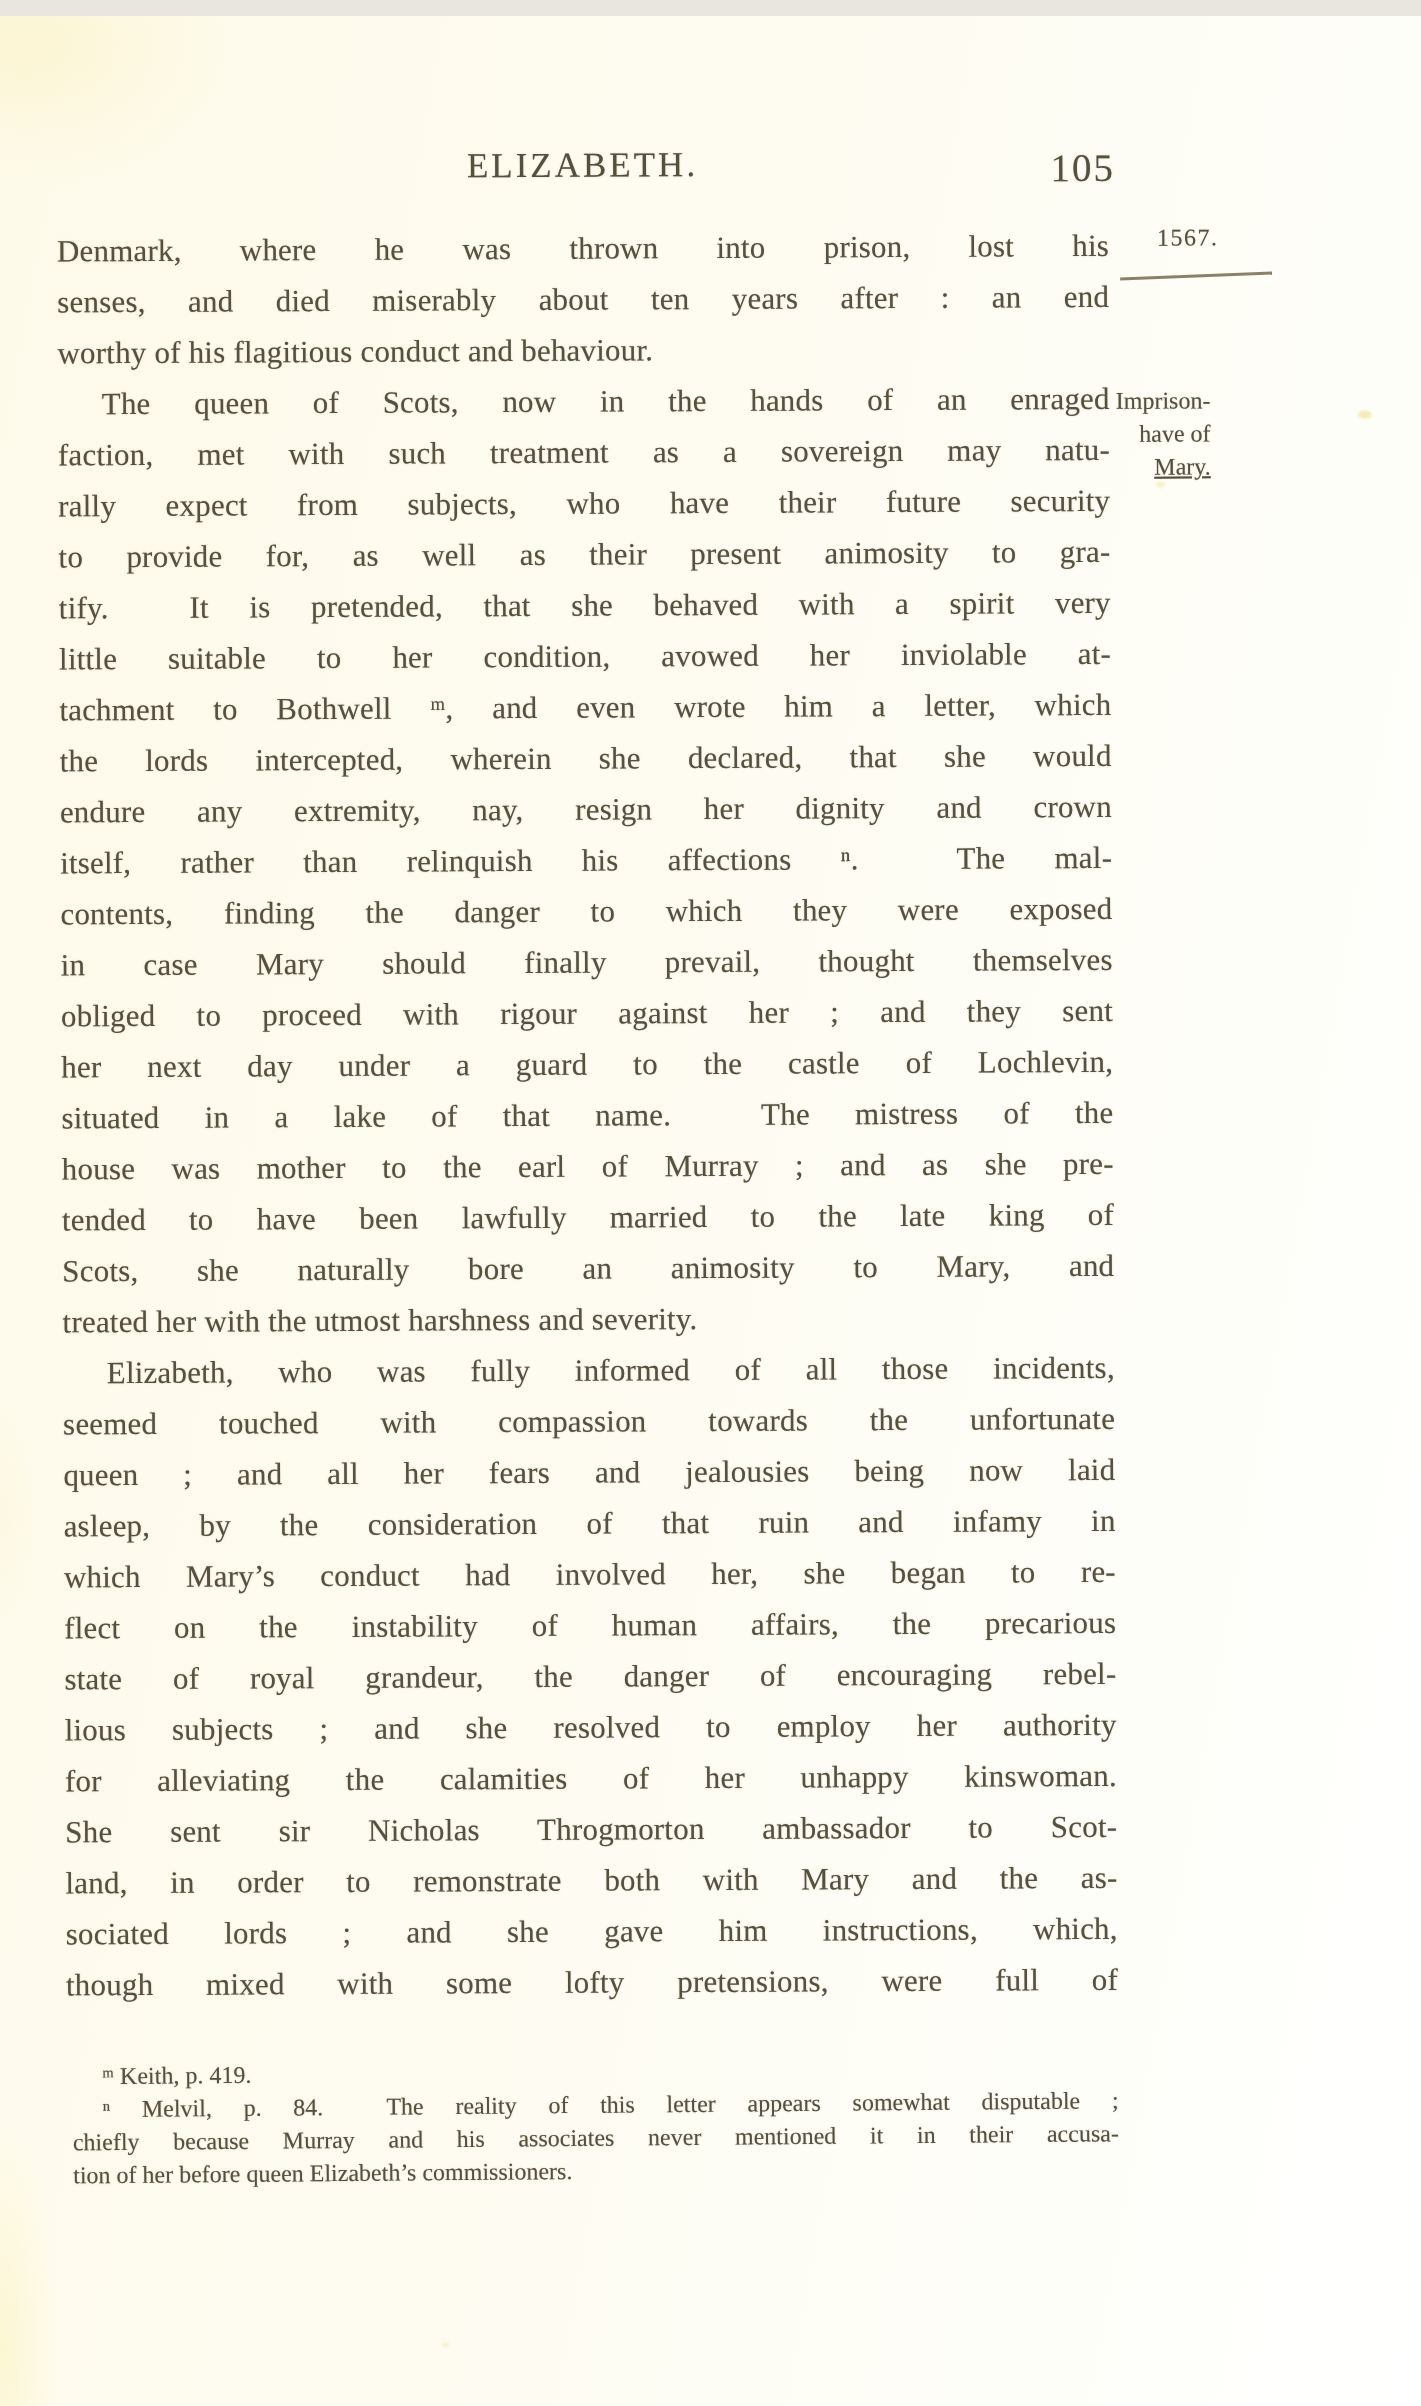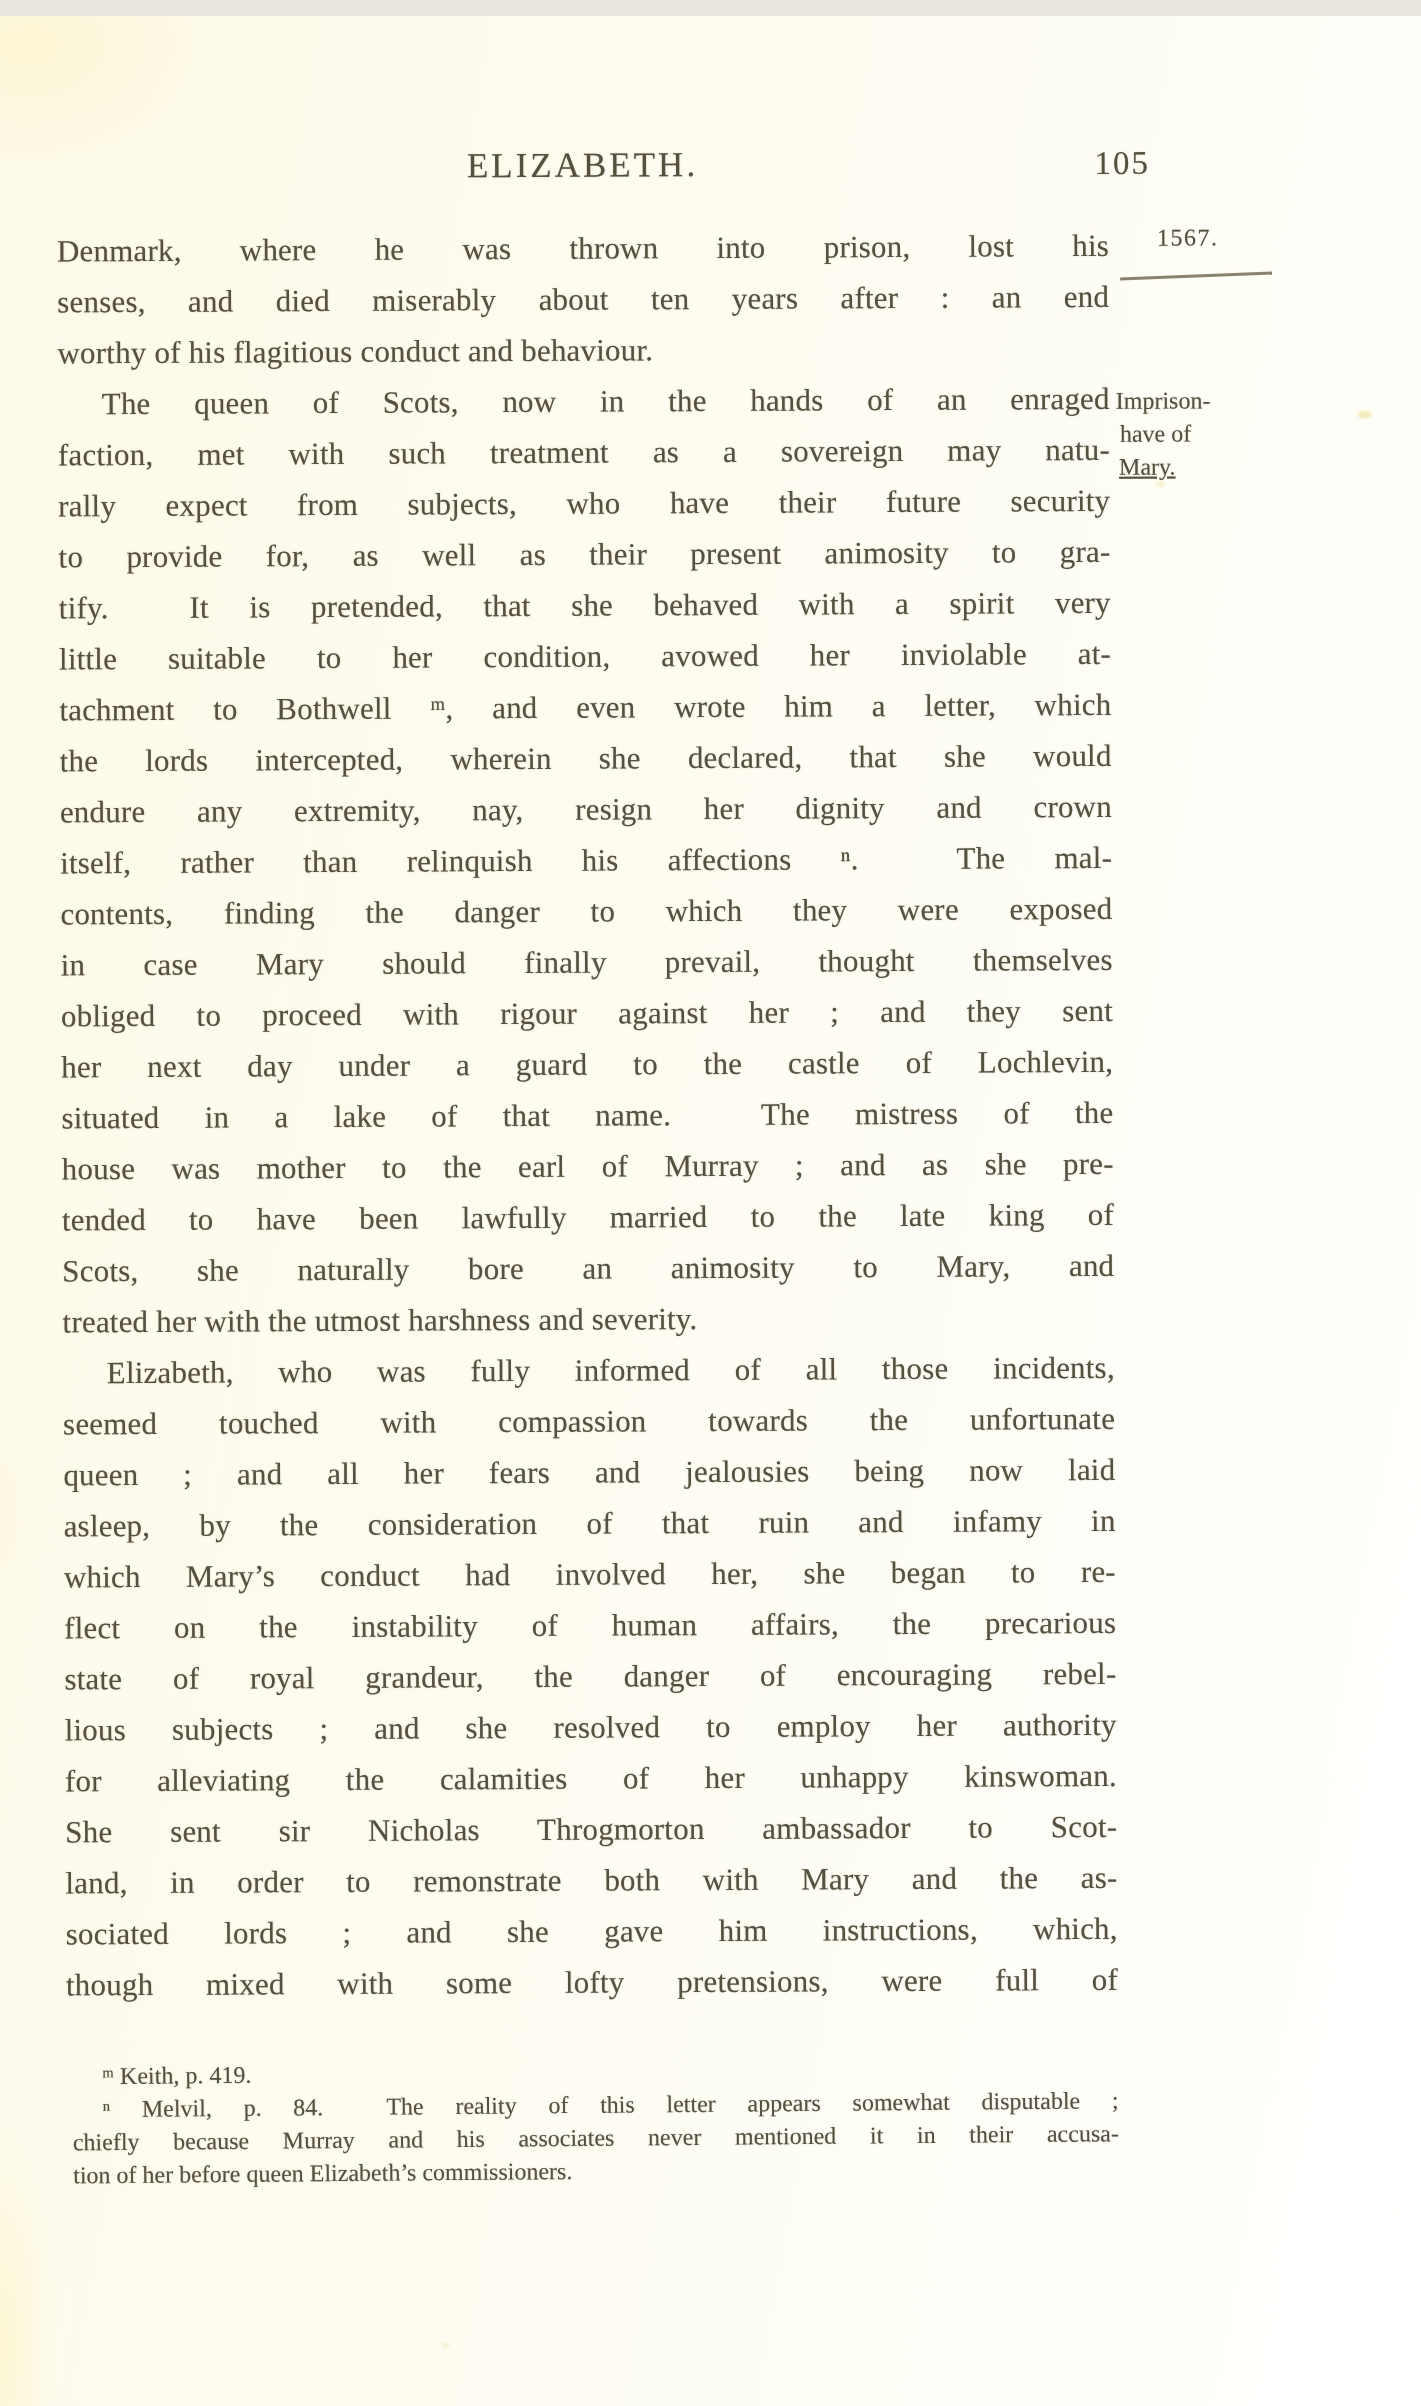--- a/index.html
+++ b/index.html
@@ -22,22 +22,22 @@
     transform-origin:50% 50%;
     text-shadow:0 0 1.2px rgba(104,95,72,.50);
   }
   .header-title {
     position:absolute; top:129px; left:62px; width:1052px;
     text-align:center;
     font-size:35px; letter-spacing:3px;
     color:#554f3d;
   }
   .page-num {
-    position:absolute; top:131px; left:1100px;
-    font-size:33px; letter-spacing:2px;
+    position:absolute; top:131px; left:1056px;
+    font-size:39px; letter-spacing:2px;
   }
   .column { position:absolute; left:62px; top:206px; width:1052px; }
   .line {
     font-size:31px; line-height:51px; height:51px;
     letter-spacing:0.2px;
     text-align:justify; text-align-last:justify;
     white-space:normal;
   }
   .line.left   { text-align:left; text-align-last:left; }
   .line.indent { padding-left:44px; }
@@ -46,21 +46,21 @@
     font-size:24px; letter-spacing:1.5px;
   }
   .margin-rule {
     position:absolute; left:1125px; top:261px;
     width:152px; height:2.5px;
     background:#8a8168;
     transform:rotate(-2deg);
   }
   .note-imprisonment {
     position:absolute; left:1120px; top:371px;
-    font-size:24px; line-height:33px;
+    font-size:24px; line-height:33px;text-align:right;
   }
   .note-imprisonment .mi2 { padding-left:4px; }
   .note-imprisonment .mi3 { padding-left:3px;text-decoration:underline; }
   .footnotes {
     position:absolute; left:68px; top:2041px; width:1046px;
     font-size:24px; line-height:33px;
     transform:rotate(-0.2deg); transform-origin:0 50%;
   }
   .fn { height:33px; text-align:left; text-align-last:left; }
   .fn.just   { text-align:justify; text-align-last:justify; }

